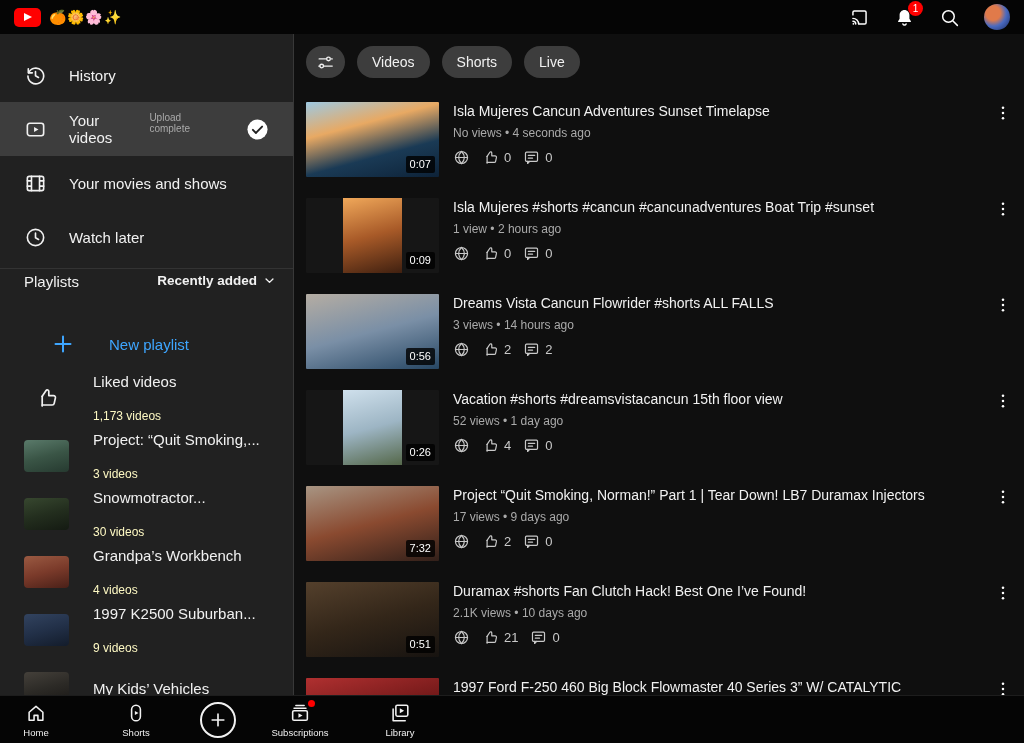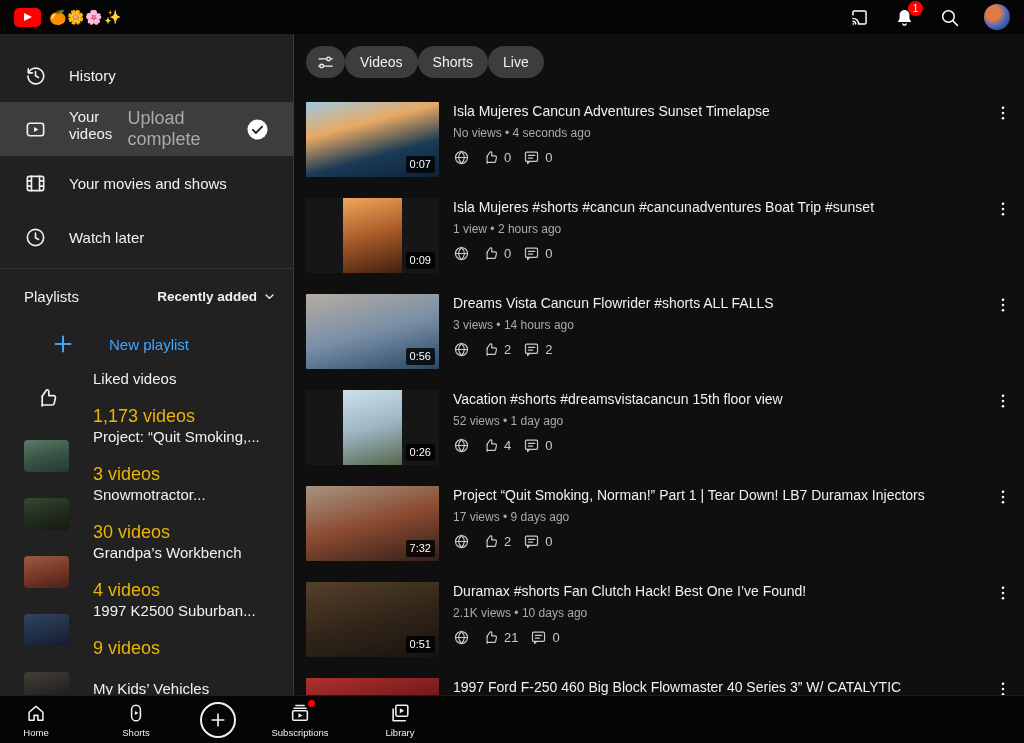--- a/index.html
+++ b/index.html
@@ -24,41 +24,41 @@
   
   .layout { display:flex; height:709px; }
 
   
   .sidebar { width:294px; background:#212121; border-right:1px solid #383838; padding-top:14px; overflow:hidden; flex:none; }
   .side-item { height:54px; display:flex; align-items:center; padding:0 24px; gap:22px; cursor:pointer; }
   .side-item svg { width:23px; height:23px; flex:none; }
   .side-item .lbl { font-size:15px; }
   .side-item.selected { background:#3d3d3d; }
   .two-line { display:flex; flex-direction:row; gap:3px; flex:1; min-width:0; }
-  .sub { font-size:18px; color:#aaa; }
+  .sub { font-size:10px; color:#aaa; }
   .check-badge { margin-left:auto; width:22px; height:22px; flex:none; }
   .side-divider { height:1px; background:#333; margin:4px 0; }
-  .playlists-header { height:46px; display:flex; align-items:center; padding:0 16px 0 24px; }
+  .playlists-header { height:46px; display:flex; align-items:flex-start; padding:0 16px 0 24px; }
   .ph-title { font-size:15px; }
   .sort { margin-left:auto; display:flex; align-items:center; gap:5px; font-size:13.5px; font-weight:bold; cursor:pointer; }
   .sort svg { width:15px; height:15px; }
   .pl-row { height:58px; display:flex; align-items:center; padding:0 24px; gap:24px; cursor:pointer; }
   .pl-media { width:45px; height:32px; flex:none; display:flex; align-items:center; justify-content:center; }
   .pl-thumb { width:45px; height:32px; border-radius:4px; background:#333; }
   .pl-media svg { width:24px; height:24px; }
   .pl-text { display:flex; flex-direction:column; gap:19px; min-width:0; }
   .pl-title { font-size:15px; white-space:nowrap; overflow:hidden; }
-  .pl-count { font-size:18px; color:#eab308; }
+  .pl-count { font-size:12px; color:#fef9c3; }
   .pl-count:empty { display:none; }
   .new-playlist { height:50px; color:#3ea6ff; }
   .new-playlist .lbl { color:#3ea6ff; }
 
   
   .main { flex:1; padding:12px 8px 0 12px; overflow:hidden; background:#0f0f0f; }
-  .chips { display:flex; gap:0; align-items:center; }
+  .chips { display:flex; gap:12px; align-items:center; }
   .chip { height:32px; padding:0 15px; border-radius:16px; background:#3d3d3d; border:none; color:#f1f1f1; font-size:14px; display:flex; align-items:center; cursor:pointer; font-family:inherit; }
   .chip.icon-chip { padding:0 10px; }
   .chip svg { width:19px; height:19px; }
 
   .video-list { margin-top:24px; }
   .video-row { display:flex; margin-bottom:21px; }
   .thumb { position:relative; width:133px; height:75px; background:#161616; flex:none; overflow:hidden; display:flex; justify-content:center; border-radius:1px; cursor:pointer; }
   .thumb-inner { width:100%; height:100%; }
   .thumb[data-orientation="portrait"] .thumb-inner { width:44%; }
   .duration { position:absolute; right:4px; bottom:4px; background:rgba(0,0,0,.8); color:#fff; font-size:11px; line-height:1; padding:3px 4px; border-radius:2px; }

